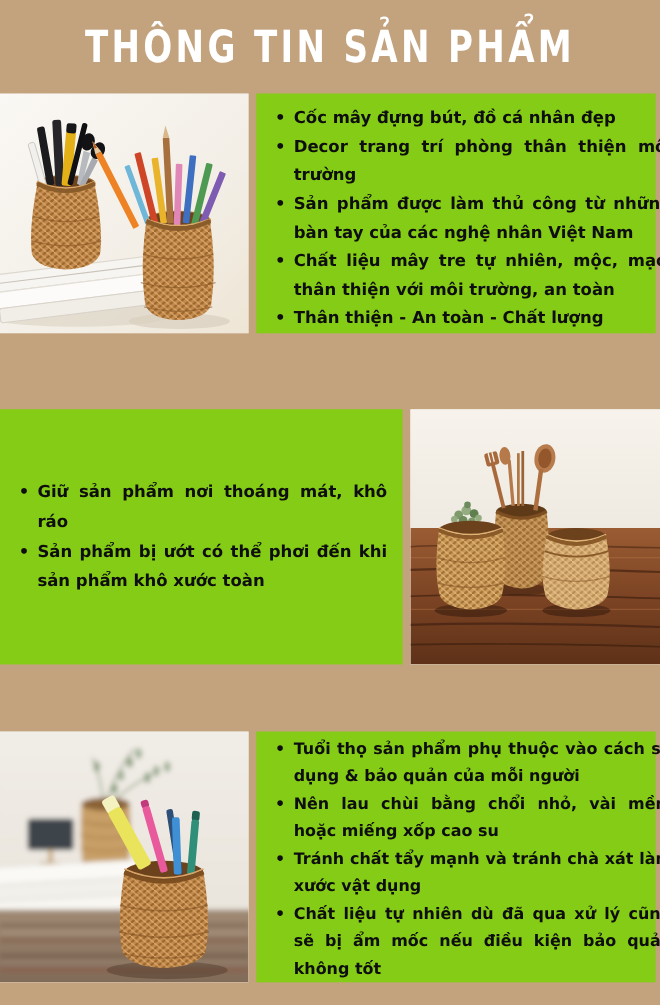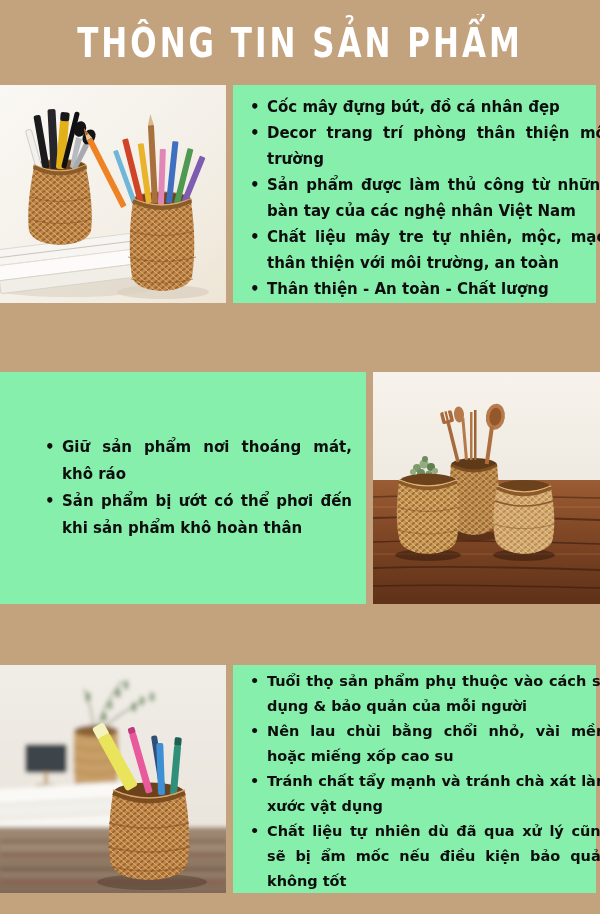--- a/index.html
+++ b/index.html
@@ -4,38 +4,38 @@
 <style>
   html,body{margin:0;padding:0;}
   body{width:600px;height:914px;font-family:"DejaVu Sans","Liberation Sans",sans-serif;}
   .page{position:relative;width:600px;height:914px;background:#c3a27e;overflow:hidden;}
 
   .header{position:absolute;left:0;top:0;width:600px;height:85px;
           display:flex;align-items:center;justify-content:center;}
   .title{margin:0;color:#ffffff;font-size:31px;font-weight:700;letter-spacing:3px;
          transform:scaleY(1.3);white-space:nowrap;}
 
-  .panel{position:absolute;background:#86efac;}
+  .panel{position:absolute;background:#84cc16;}
   .photo{position:absolute;overflow:hidden;background:#f3efe7;}
   .photo svg{display:block;width:100%;height:100%;}
 
   .s1-photo{left:0;top:85px;width:226px;height:218px;}
   .s1-text{left:233px;top:85px;width:363px;height:218px;}
   .s2-text{left:0;top:372px;width:366px;height:232px;display:flex;align-items:center;}
   .s2-photo{left:373px;top:372px;width:227px;height:232px;}
   .s3-photo{left:0;top:665px;width:226px;height:228px;}
   .s3-text{left:233px;top:665px;width:363px;height:228px;}
 
   ul.blist{margin:0;padding:0;list-style:none;width:100%;}
   ul.blist li{position:relative;padding-left:19px;text-align:justify;
               font-weight:700;color:#0e0e0e;}
   ul.blist li::before{content:"\2022";position:absolute;left:2px;top:0;}
 
   .s1-text ul.blist{padding:9px 14px 6px 15px;font-size:15px;line-height:26px;}
-  .s2-text ul.blist{padding:0 14px 0 15px;font-size:15px;line-height:27px;margin-left:28px;}
+  .s2-text ul.blist{padding:0 14px 0 15px;font-size:15px;line-height:27px;}
   .s3-text ul.blist{padding:4px 13px 4px 15px;font-size:14.5px;line-height:25px;}
 </style>
 </head>
 <body>
 
 <div class="page">
 
   <header class="header">
     <h1 class="title">THÔNG TIN SẢN PHẨM</h1>
   </header>
@@ -124,21 +124,21 @@
       <li>Decor trang trí phòng thân thiện môi trường</li>
       <li>Sản phẩm được làm thủ công từ những bàn tay của các nghệ nhân Việt Nam</li>
       <li>Chất liệu mây tre tự nhiên, mộc, mạc, thân thiện với môi trường, an toàn</li>
       <li>Thân thiện - An toàn - Chất lượng</li>
     </ul>
   </section>
 
   <section class="panel s2-text">
     <ul class="blist">
       <li>Giữ sản phẩm nơi thoáng mát, khô ráo</li>
-      <li>Sản phẩm bị ướt có thể phơi đến khi sản phẩm khô hoàn thân</li>
+      <li>Sản phẩm bị ướt có thể phơi đến khi sản phẩm khô xước toàn</li>
     </ul>
   </section>
 
   <div class="photo s2-photo">
     <svg viewBox="0 0 227 232">
       <defs>
         <linearGradient id="wallB" x1="0" y1="0" x2="0" y2="1">
           <stop offset="0" stop-color="#f7f3ec"></stop>
             <stop offset="1" stop-color="#eeeae1"></stop>
         </linearGradient>

